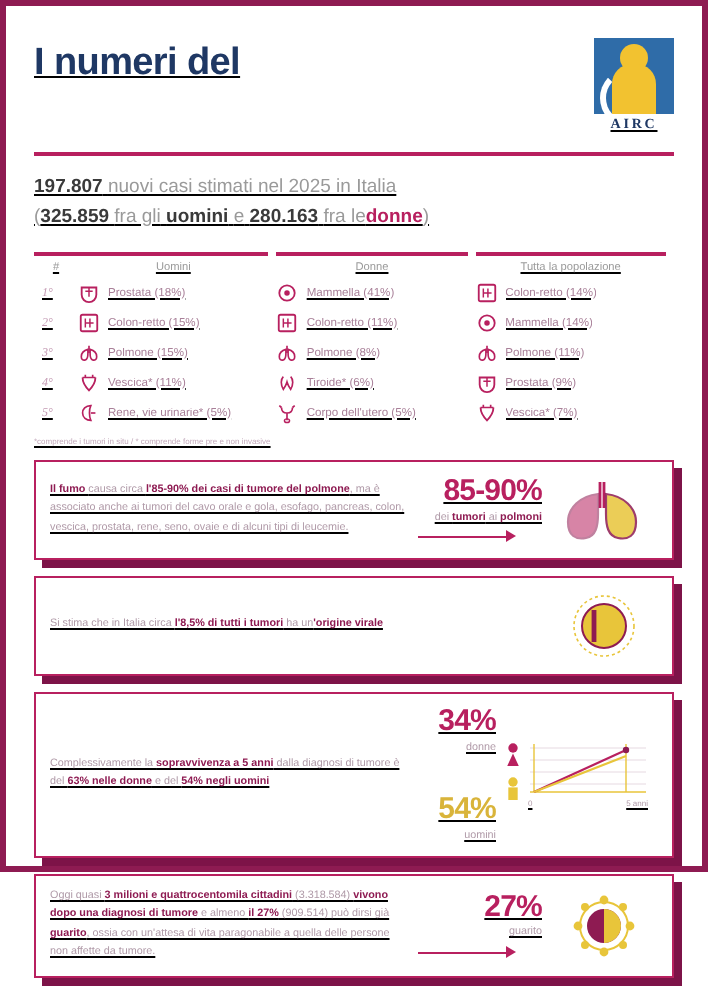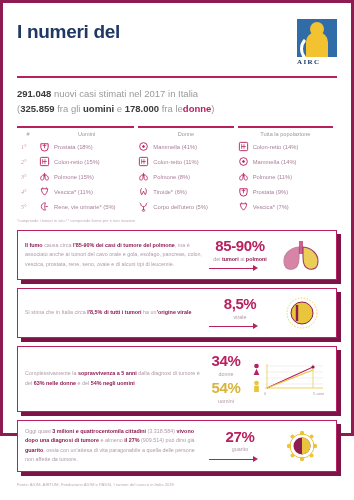--- a/index.html
+++ b/index.html
@@ -9,20 +9,21 @@
     font-family:"Liberation Sans", sans-serif;
     overflow:hidden;
   }
   .poster{
     position:relative;
     width:354px;height:436px;
     box-sizing:border-box;
     border:3px solid #8e1b52;
     background:#ffffff;
     padding:0;
+    text-decoration:underline;
   }
   .inner{padding:14px 14px 0 14px;}
 
   
   .head{display:flex;align-items:flex-start;justify-content:space-between;}
   .titles{padding-top:4px;}
   .t1{
     font-size:19px;font-weight:bold;color:#1f3864;
     letter-spacing:-0.3px;line-height:1.12;
   }
@@ -42,21 +43,21 @@
   }
   .logo-body{
     position:absolute;left:9px;top:13px;width:22px;height:25px;border-radius:10px 10px 0 0;
     background:#f2c230;
   }
   .logo-arc{
     position:absolute;left:3px;top:16px;width:20px;height:22px;
     border:3px solid #ffffff;border-radius:50%;border-right-color:transparent;border-top-color:transparent;
   }
   .logo-txt{
-    font-size:7px;font-weight:bold;color:#1f3864;
+    text-align:center;font-size:7px;font-weight:bold;color:#1f3864;
     letter-spacing:1.4px;font-family:"Liberation Serif", serif;margin-top:1px;
   }
 
   .rule{height:2px;background:#b8205f;margin:9px 0 9px 0;}
 
   
   .sub{font-size:9.5px;color:#9a9a9a;line-height:1.55;}
   .sub b{color:#3a3a3a;font-weight:bold;}
   .sub .mg{color:#b8205f;font-weight:bold;}
 
@@ -86,21 +87,21 @@
     background:#ffffff;
     margin-bottom:8px;
     box-shadow:4px 4px 0 0 #7d1348;
     display:flex;align-items:center;
     padding:6px 7px;
     box-sizing:border-box;
     min-height:46px;
   }
   .p-text{flex:1 1 auto;font-size:5.4px;line-height:1.75;color:#b09aa8;padding-right:4px;}
   .p-text b{color:#8e1b52;font-weight:bold;}
-  .p-num{flex:0 0 auto;width:62px;text-align:center;padding-right:4px;}
+  .p-num{flex:0 0 auto;width:62px;text-align:right;padding-right:4px;}
   .big{font-size:15px;font-weight:bold;color:#b8205f;line-height:1.05;letter-spacing:-0.4px;}
   .big.gold{color:#d9b43a;}
   .cap{font-size:5.4px;color:#b09aa8;line-height:1.5;margin-top:1px;}
   .cap b{color:#8e1b52;}
   .arrowline{margin-top:3px;height:6px;position:relative;width:52px;}
   .arrowline:before{
     content:"";position:absolute;left:0;top:2px;width:46px;height:1.1px;background:#b8205f;
   }
   .arrowline:after{
     content:"";position:absolute;left:44px;top:-0.5px;border-left:5px solid #b8205f;
@@ -133,29 +134,29 @@
         <div class="logo-arc"></div>
       </div>
       <div class="logo-txt">AIRC</div>
     </div>
   </div>
 
   <div class="rule"></div>
 
   <div class="sub">
     <div>
-      <b>291.048</b>
-      <span>nuovi casi stimati nel 2017 in Italia</span>
+      <b>197.807</b>
+      <span>nuovi casi stimati nel 2025 in Italia</span>
     </div>
     <div>
       <span>(</span><b>325.859</b>
       <span>fra gli</span>
       <b>uomini</b>
       <span>e</span>
-      <b>178.000</b>
+      <b>280.163</b>
       <span>fra le</span><b class="mg">donne</b><span>)</span>
     </div>
   </div>
 
   <div class="tbl">
     <div class="thead">
       <div class="c-rank">
         <div class="th-bar"></div>
         <div class="th">#</div>
       </div>
@@ -343,40 +344,35 @@
         <svg viewBox="0 0 54 36" width="54" height="36" aria-hidden="true">
           <path d="M25 4 v13 M27 4 v13" stroke="#b8205f" stroke-width="1.4" fill="none"></path>
           <path d="M24 10 C15 11 9 17 9 24 C9 31 13 33 18 32 C23 31 24 26 24 20 Z" fill="#b8205f" opacity="0.55" stroke="#8e1b52" stroke-width="1.1"></path>
           <path d="M28 10 C37 11 43 17 43 24 C43 31 39 33 34 32 C29 31 28 26 28 20 Z" fill="#e8c53a" opacity="0.85" stroke="#8e1b52" stroke-width="1.1"></path>
         </svg>
       </div>
     </div>
 
     <div class="panel">
       <div class="p-text" id="txt-1"><span>Si stima che in Italia circa </span><b>l'8,5% di tutti i tumori</b><span> ha un</span><b>'origine virale</b></div>
-      <div class="p-num">
-        <div class="big">8,5%</div>
-        <div class="cap" id="cap-1"><span>virale</span></div>
-        <div class="arrowline"></div>
-      </div>
       <div class="p-art">
         <svg viewBox="0 0 54 36" width="54" height="36" aria-hidden="true">
           <circle cx="27" cy="18" r="15" fill="none" stroke="#e8c53a" stroke-width="0.8" stroke-dasharray="1.5 1.5"></circle>
           <circle cx="27" cy="18" r="11" fill="#e8c53a" stroke="#8e1b52" stroke-width="1"></circle>
           <path d="M22 10 v16" stroke="#8e1b52" stroke-width="2.4"></path>
         </svg>
       </div>
     </div>
 
     <div class="panel">
       <div class="p-text" id="txt-2"><span>Complessivamente la </span><b>sopravvivenza a 5 anni</b><span> dalla diagnosi di tumore è del </span><b>63% nelle donne</b><span> e del </span><b>54% negli uomini</b></div>
       <div class="p-num" style="width:44px">
         <div class="big">34%</div>
         <div class="cap">donne</div>
-        <div class="big gold" style="margin-top:2px">54%</div>
+        <div class="big gold" style="margin-top:19px">54%</div>
         <div class="cap">uomini</div>
       </div>
       <div class="dual-col">
         <svg class="fig" viewBox="0 0 10 16" width="9" height="15" aria-hidden="true">
           <circle cx="5" cy="3" r="2.6" fill="#b8205f"></circle>
           <path d="M5 6 L1.8 13 H8.2 Z" fill="#b8205f"></path>
         </svg>
         <svg class="fig" viewBox="0 0 10 16" width="9" height="15" aria-hidden="true">
           <circle cx="5" cy="3" r="2.6" fill="#e8c53a"></circle>
           <rect x="2.4" y="6" width="5.2" height="7" fill="#e8c53a"></rect>

